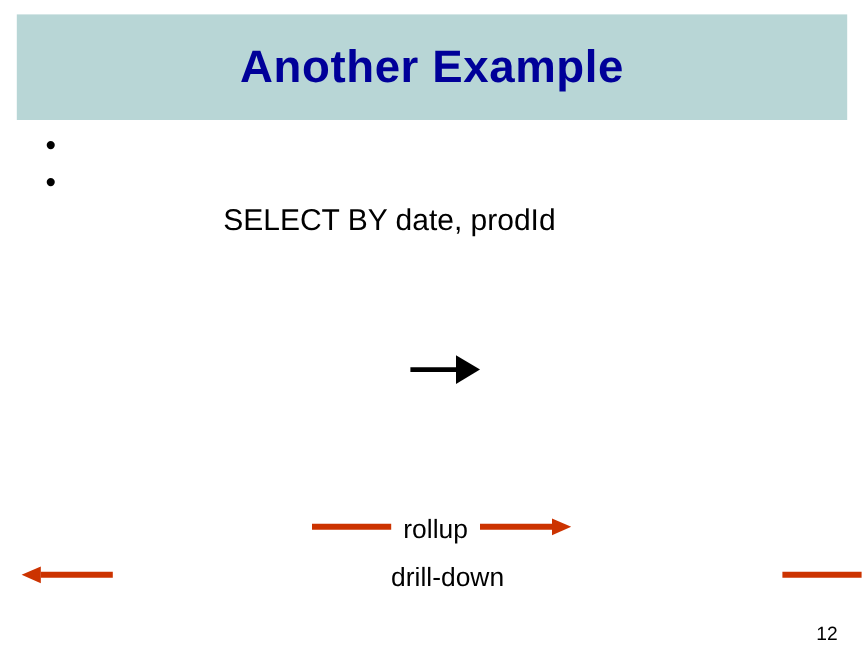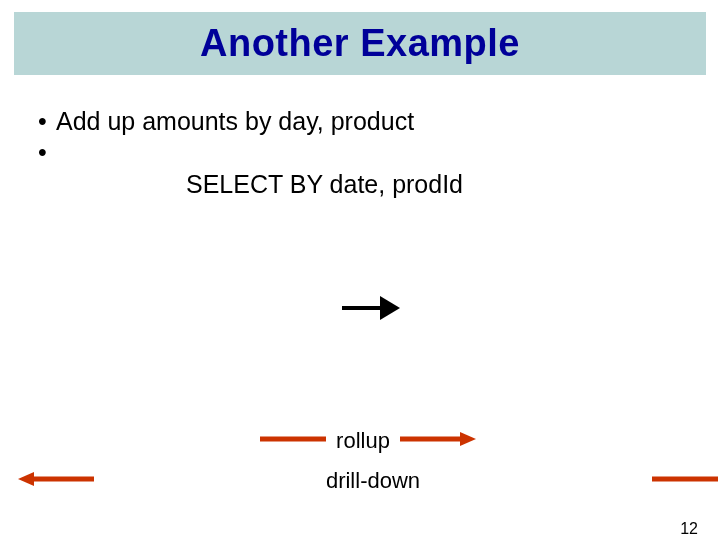--- a/index.html
+++ b/index.html
@@ -10,21 +10,21 @@
     background: #ffffff;
     font-family: Arial, Helvetica, sans-serif;
     position: relative;
     overflow: hidden;
   }
   .title-band {
     position: absolute;
     top: 12px;
     left: 14px;
     right: 14px;
-    height: 63px;
+    height: 88px;
     background: #b8d6d6;
     display: flex;
     align-items: center;
     justify-content: center;
   }
   .title-text {
     font-family: "Arial Black", Arial, sans-serif;
     font-weight: 900;
     font-size: 38px;
     color: #000099;
@@ -73,21 +73,20 @@
 </head>
 <body>
 
 <div class="title-band">
   <div class="title-text">Another Example</div>
 </div>
 
 <div class="bullets">
   <div class="bullet-row">
     <span class="bullet-mark">•</span>
-    <span>Add up amounts by day, product</span>
   </div>
   <div class="bullet-row">
     <span class="bullet-mark">•</span>
   </div>
   <div class="sql-line2">SELECT BY date, prodId</div>
 </div>
 
 <span class="big-arrow">
   <svg width="60" height="36" viewBox="0 0 60 36">
     <line x1="2" y1="18" x2="40" y2="18" stroke="#000000" stroke-width="4"></line>

